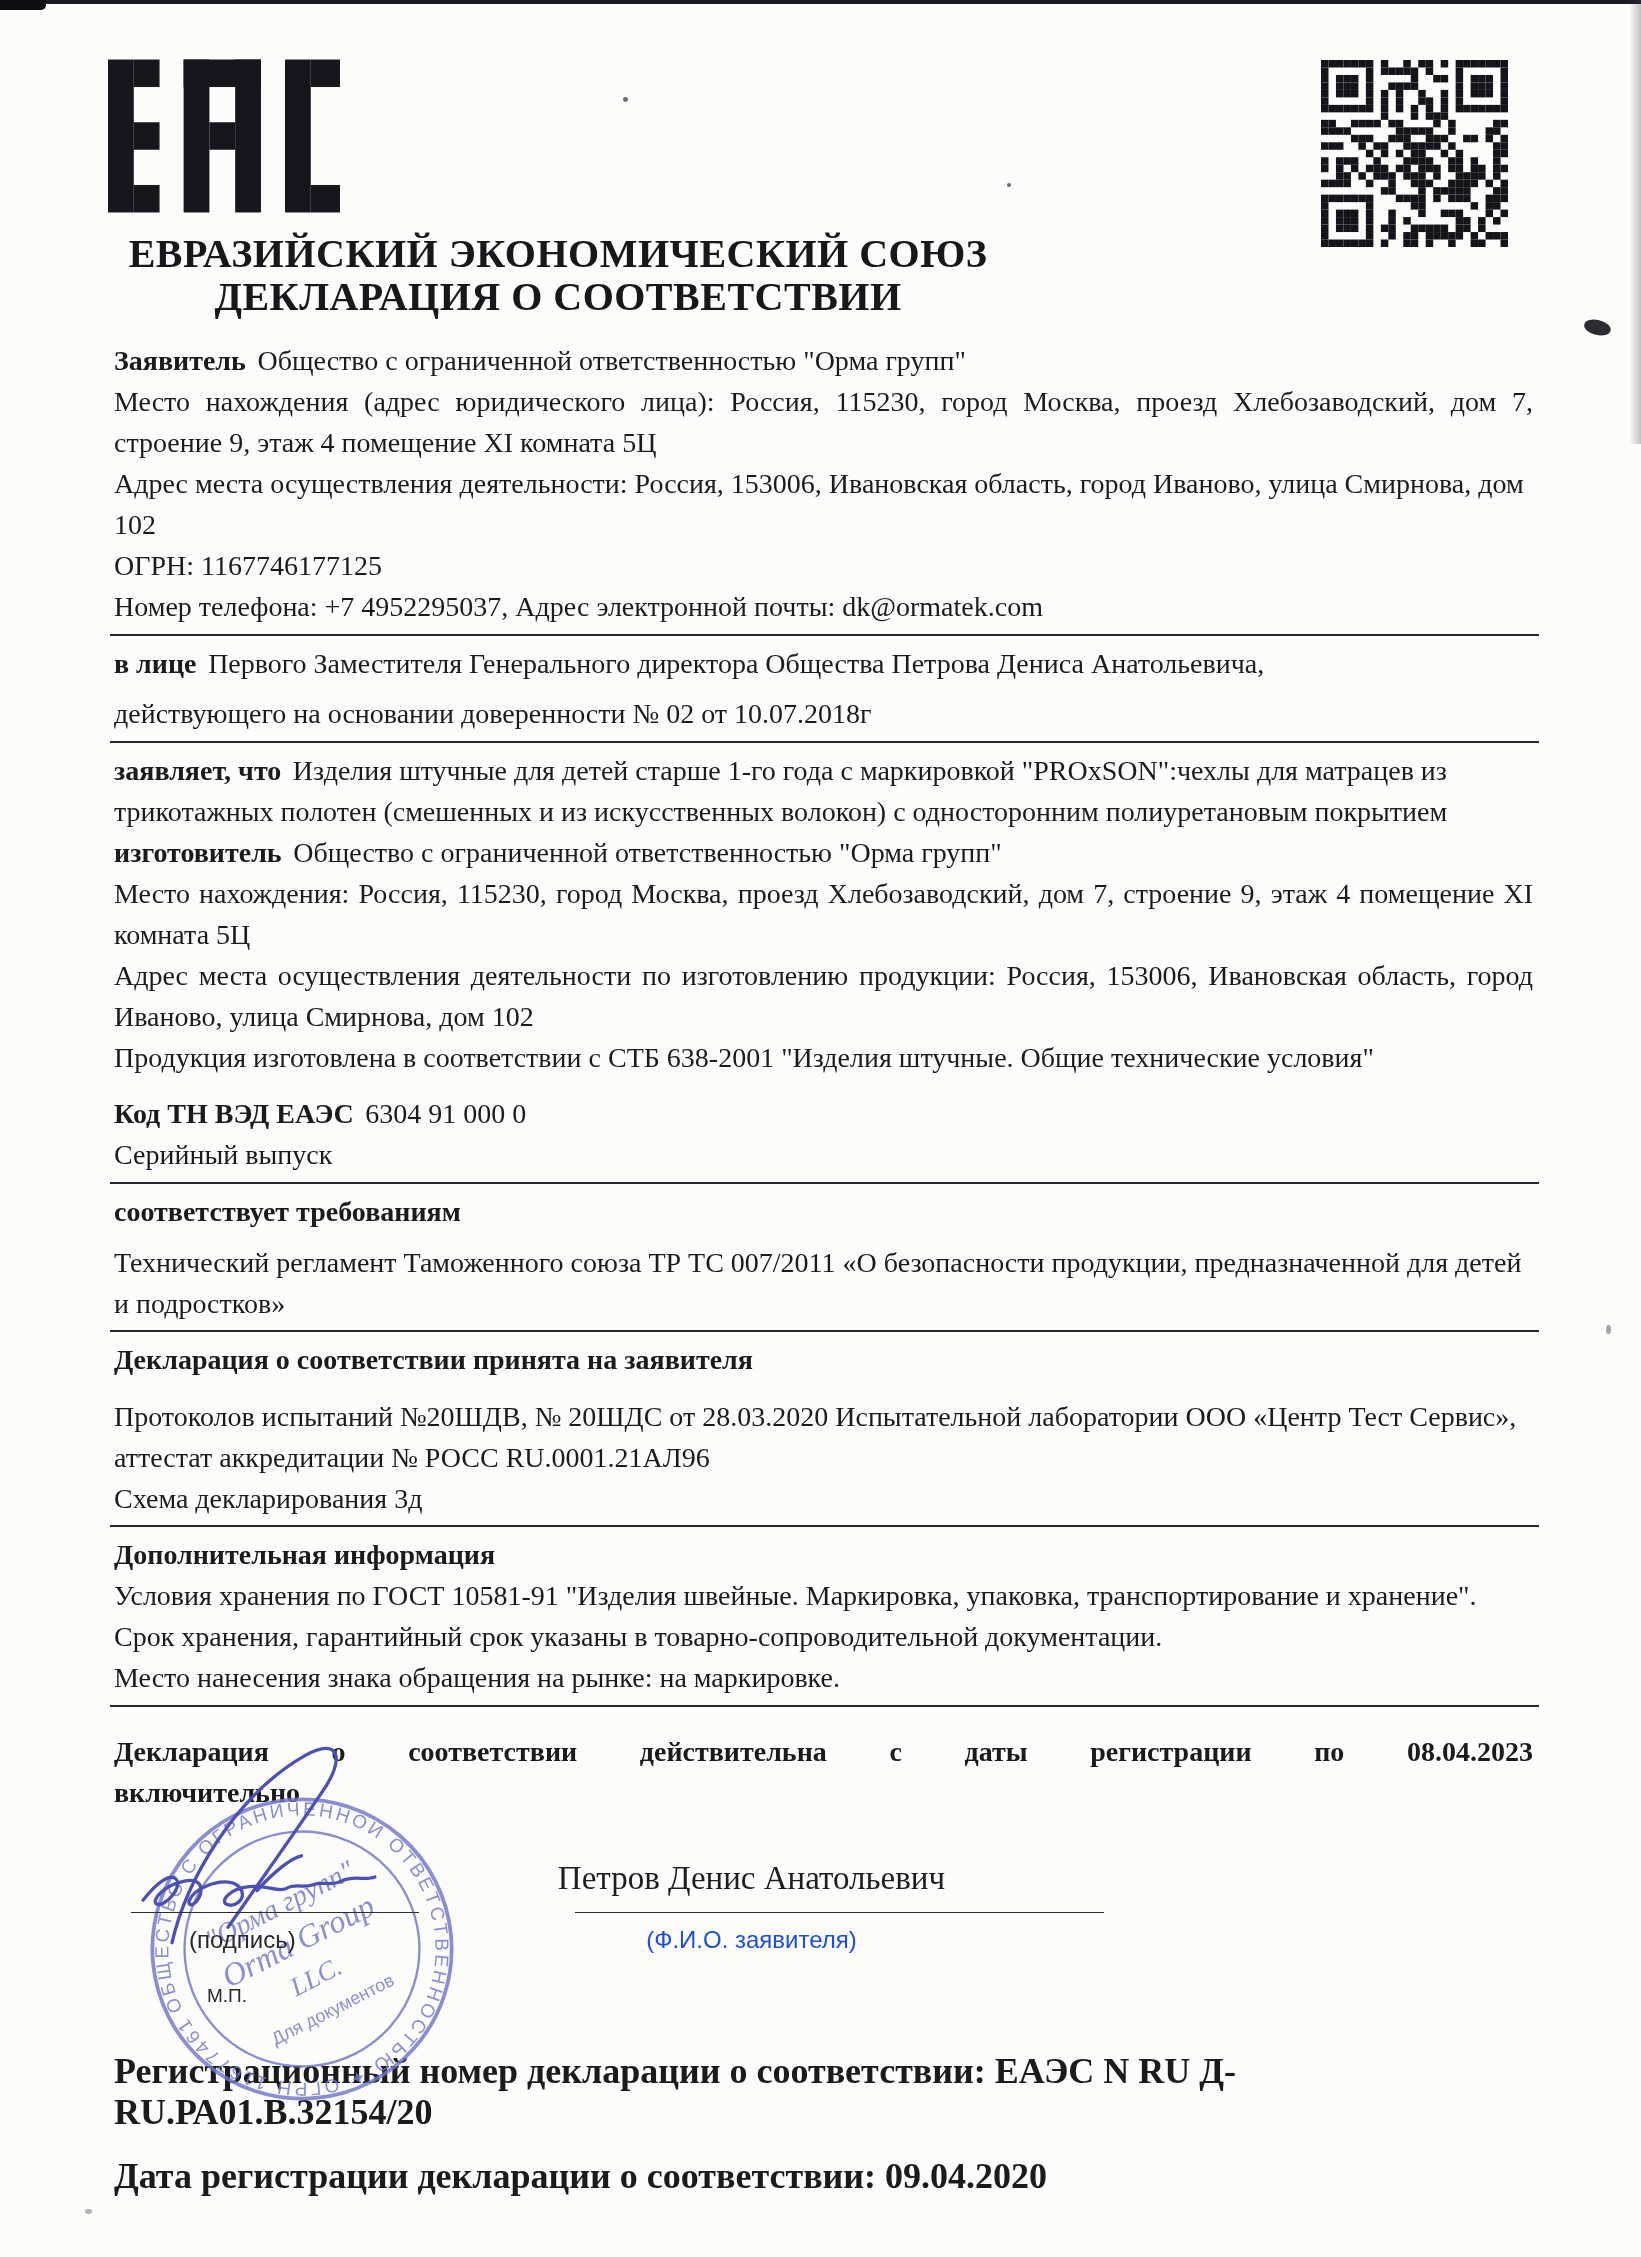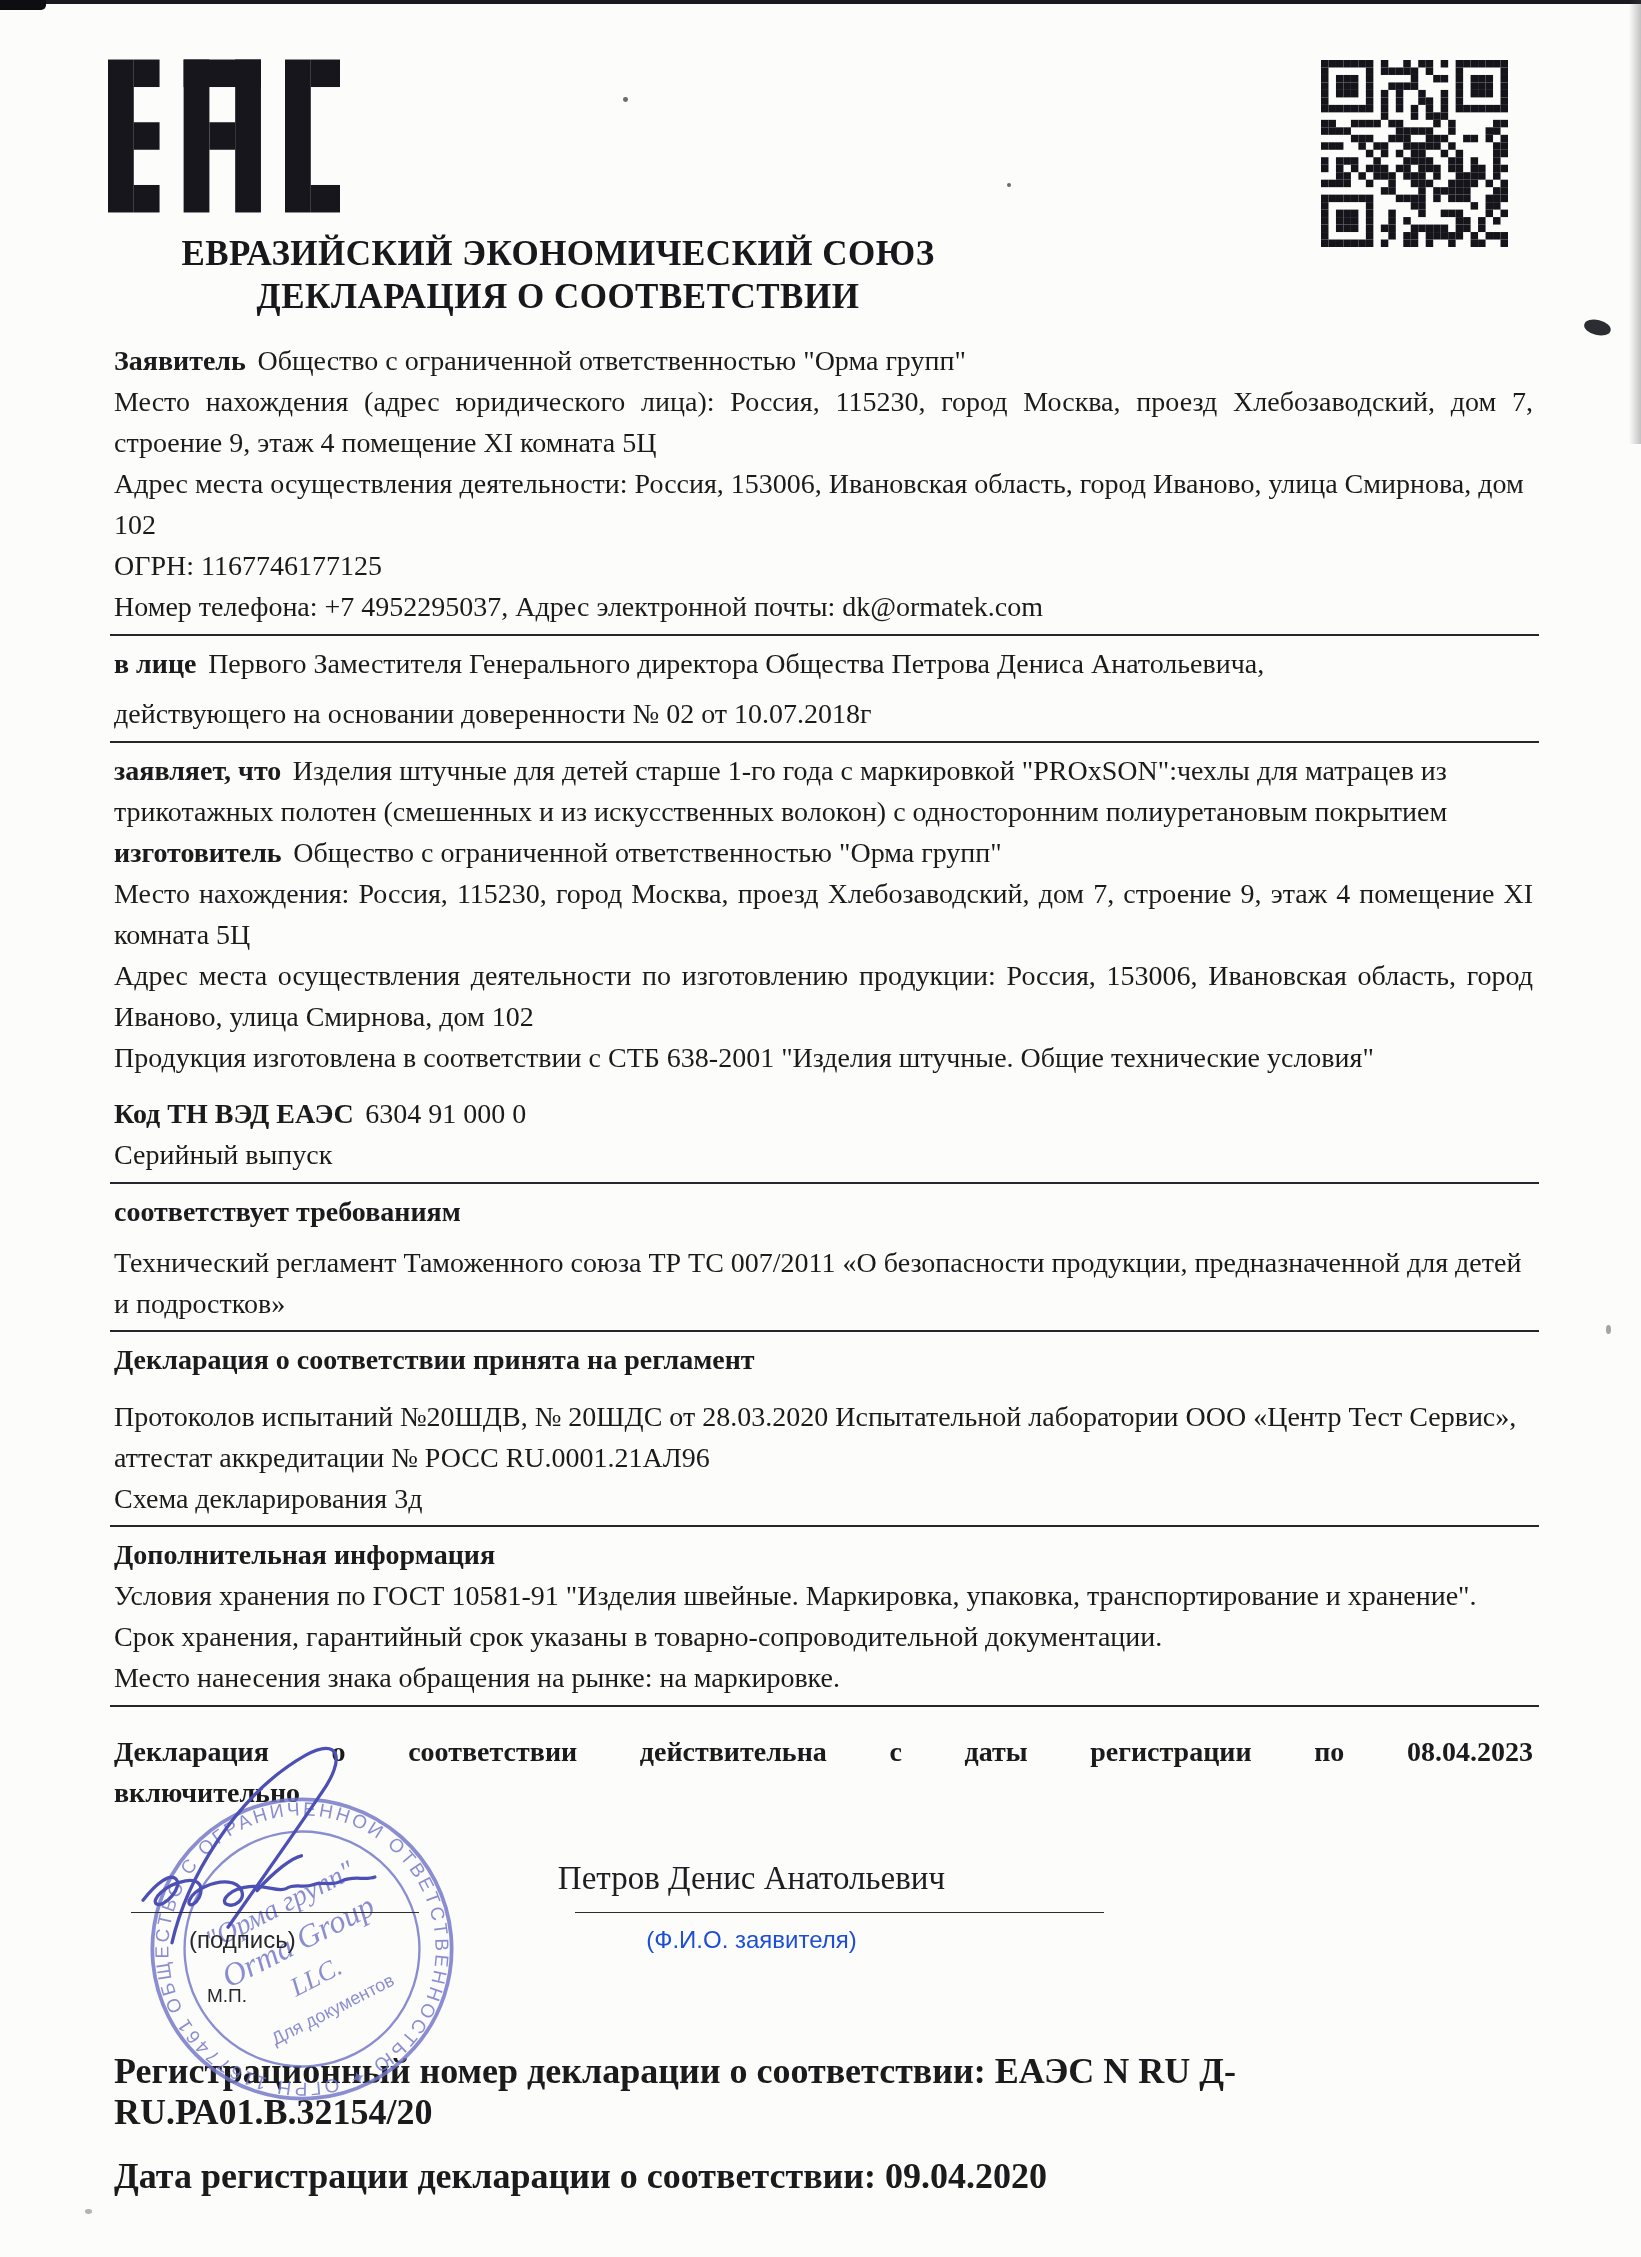--- a/index.html
+++ b/index.html
@@ -25,21 +25,21 @@
   .speck.s4{left:1606px;top:1325px;width:4.8px;height:8.7px;opacity:.6;}
 
   
   .eac-logo{position:absolute;left:108px;top:50px;width:232px;height:172px;}
   
   .qr{position:absolute;left:1321px;top:60px;width:187px;height:187px;}
 
   
   .title{
     position:absolute;left:114px;top:232px;width:888px;
-    text-align:center;font-weight:bold;font-size:35px;line-height:43px;
+    text-align:center;font-weight:bold;font-size:40px;line-height:43px;
     letter-spacing:0.5px;color:#17171c;
   }
 
   
   .body{
     position:absolute;left:114px;top:340px;width:1419px;
     font-size:28px;line-height:41px;
   }
   .body p{margin:0;}
   .lbl{margin-right:11.6px;text-align:right;}
@@ -452,21 +452,21 @@
     <p class="mt-m"><b class="lbl">Код ТН ВЭД ЕАЭС</b><span>6304 91 000 0</span></p>
     <p>Серийный выпуск</p>
 
     <hr class="rule">
 
     <p class="head">соответствует требованиям</p>
     <p class="mt-s">Технический регламент Таможенного союза ТР ТС 007/2011 «О безопасности продукции, предназначенной для детей и подростков»</p>
 
     <hr class="rule">
 
-    <p class="head">Декларация о соответствии принята на регламент</p>
+    <p class="head">Декларация о соответствии принята на заявителя</p>
     <p class="mt-m">Протоколов испытаний №20ШДВ, № 20ШДС от 28.03.2020 Испытательной лаборатории ООО «Центр Тест Сервис», аттестат аккредитации № РОСС RU.0001.21АЛ96</p>
     <p>Схема декларирования 3д</p>
 
     <hr class="rule">
 
     <p class="head">Дополнительная информация</p>
     <p>Условия хранения по ГОСТ 10581-91 "Изделия швейные. Маркировка, упаковка, транспортирование и хранение". Срок хранения, гарантийный срок указаны в товарно-сопроводительной документации.</p>
     <p>Место нанесения знака обращения на рынке: на маркировке.</p>
 
     <hr class="rule">

